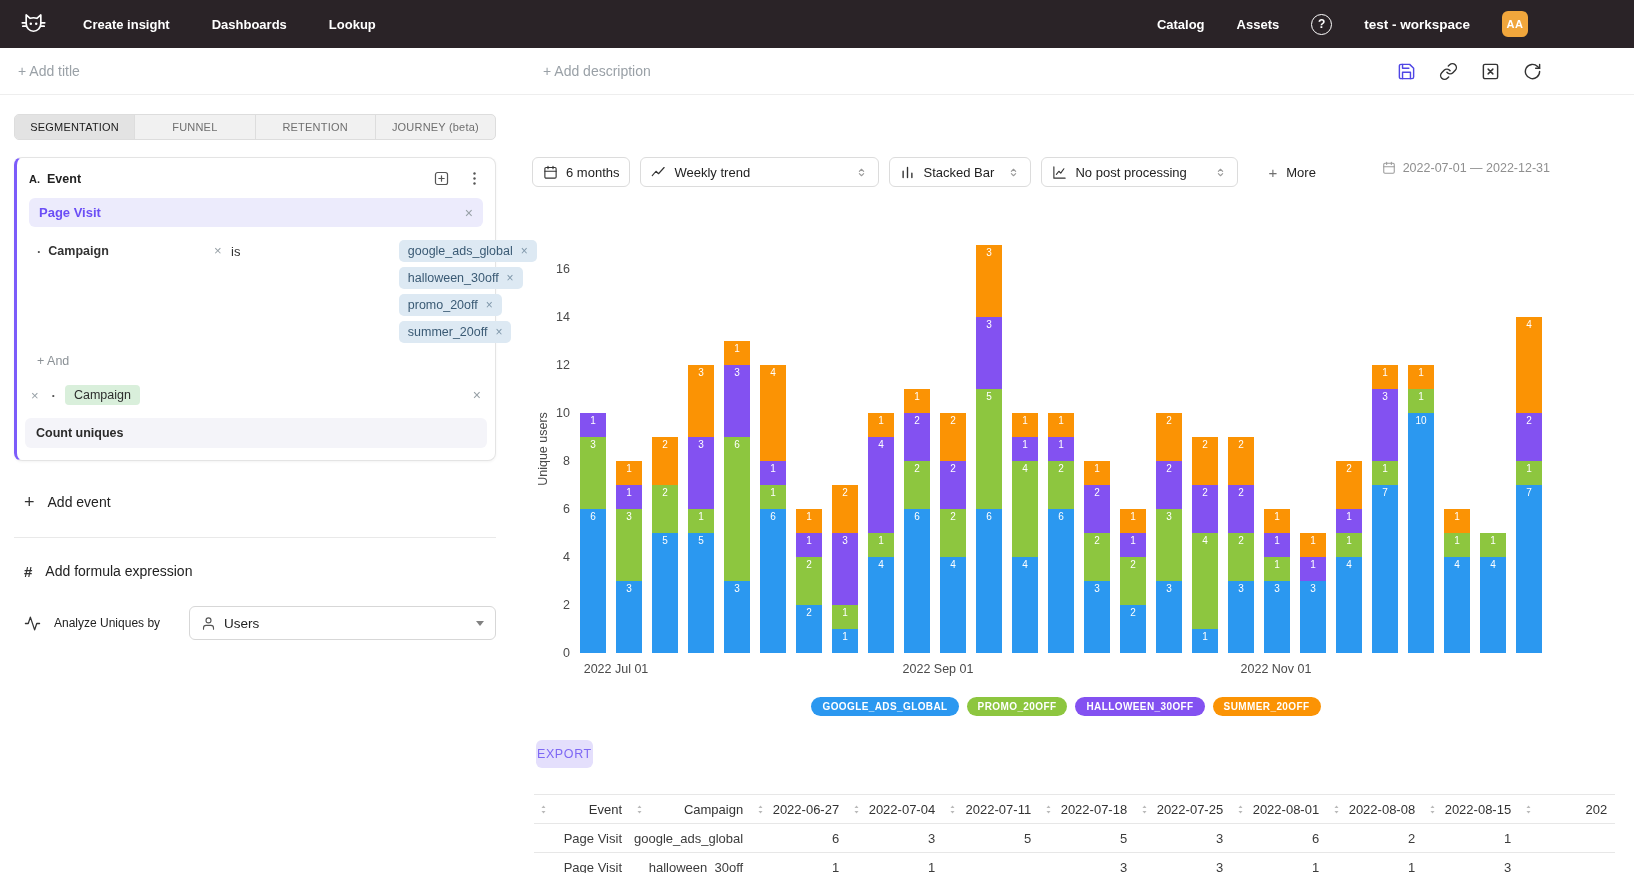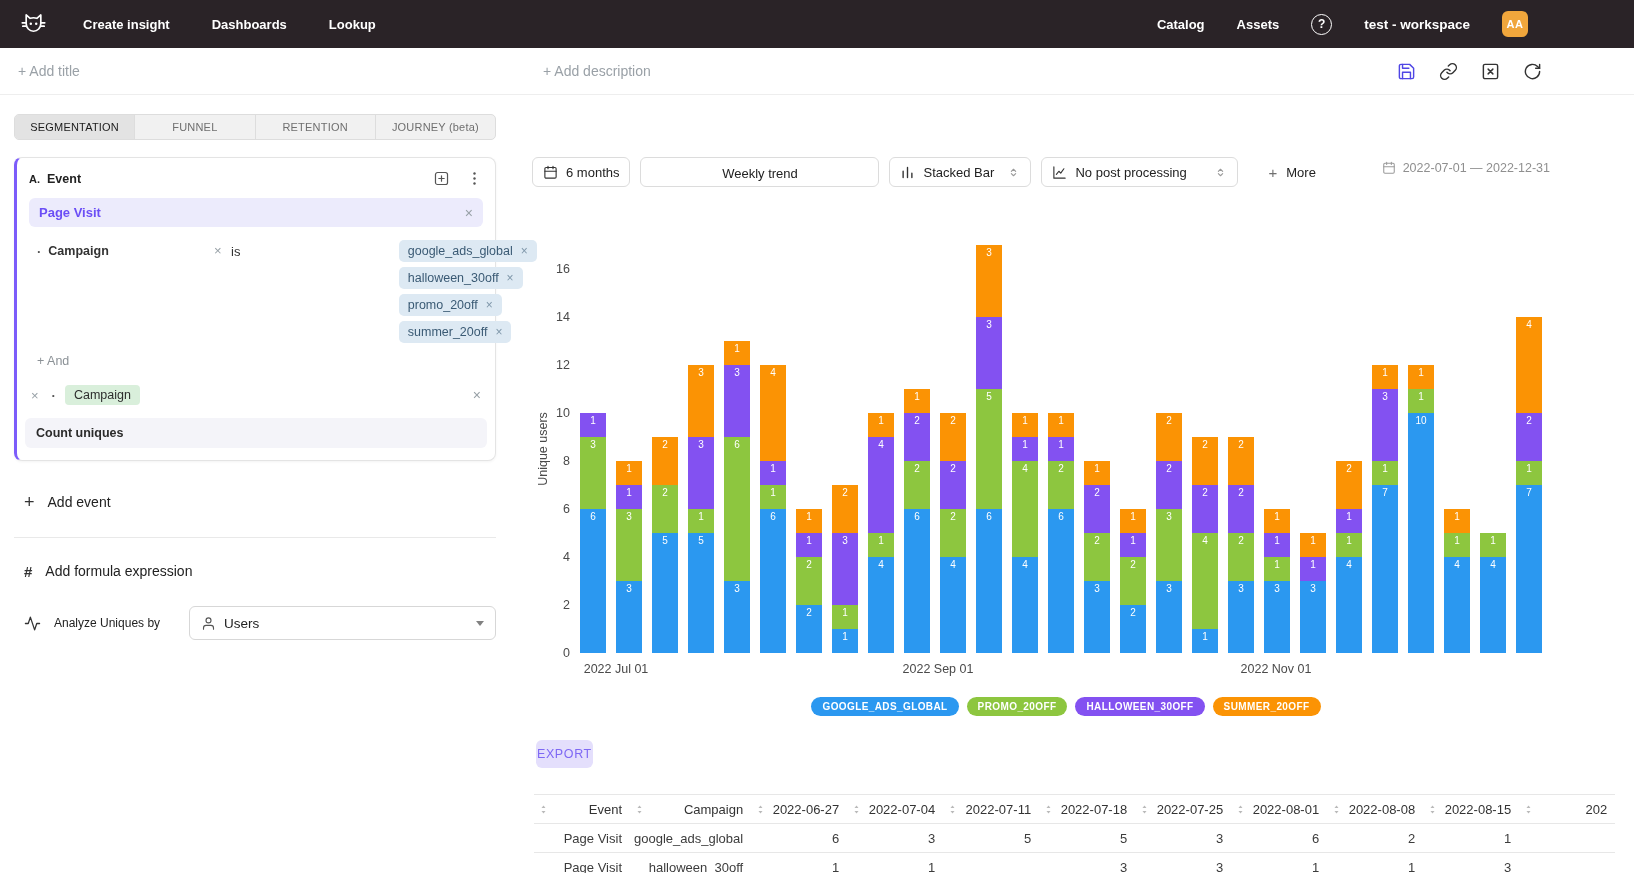--- a/index.html
+++ b/index.html
@@ -68,21 +68,21 @@
   .add-formula { margin:25px 0 0 10px; display:flex; align-items:center; gap:13px; font-size:14px; color:#222; cursor:pointer; }
   .hash-glyph { font-size:15px; font-weight:700; color:#333; line-height:1; }
   .analyze-row { margin:27px 0 0 10px; display:flex; align-items:center; }
   .analyze-label { margin-left:13px; font-size:12px; color:#222; }
   .select-box { margin-left:auto; width:307px; height:34px; border:1px solid #d7d7d7; border-radius:6px; display:flex; align-items:center; gap:8px; padding:0 11px; font-size:13.5px; color:#222; cursor:pointer; background:#fff; }
   .caret-down { margin-left:auto; width:0; height:0; border-left:4.5px solid transparent; border-right:4.5px solid transparent; border-top:5.5px solid #818181; }
   
   .controls { display:flex; align-items:center; gap:10px;margin-top:44px; }
   .ctrl { height:30px; border:1px solid #dcdcdc; border-radius:6px; background:#fff; display:flex; align-items:center; gap:8px; padding:0 10px; font-size:13px; color:#222; cursor:pointer; white-space:nowrap; }
   .ctrl .updown { margin-left:auto; }
-  .w210 { width:239px;flex-direction:column; } .w142 { width:142px; } .w197 { width:197px;align-items:center; }
+  .w210 { width:239px; } .w142 { width:142px; } .w197 { width:197px;align-items:center; }
   .more-btn { margin-left:20px; display:flex; align-items:center; gap:9px; font-size:13px; color:#222; cursor:pointer; }
   .more-plus { color:#6f6f6f; font-size:15px; }
   .daterange { position:absolute; top:66px; right:84px; display:flex; align-items:center; gap:7px; color:#8f8f8f; font-size:12.5px; }
   
   .chart { position:relative; margin-top:58px; }
   .ylabel { position:absolute; left:4px; top:204px; transform:translateY(-50%) rotate(180deg); writing-mode:vertical-rl; font-size:12.5px; color:#4a4a4a; }
   .plot { position:relative; margin-left:48px; width:972px; height:408px; }
   .ytick { position:absolute; left:-44px; width:34px; text-align:right; font-size:12.5px; color:#4a4a4a; line-height:16px; }
   .bars { position:absolute; left:0; bottom:0; width:100%; height:100%; display:flex; align-items:flex-end; gap:10px; overflow:hidden; }
   .bar { width:26px; flex:none; display:flex; flex-direction:column; justify-content:flex-end; cursor:pointer; }

